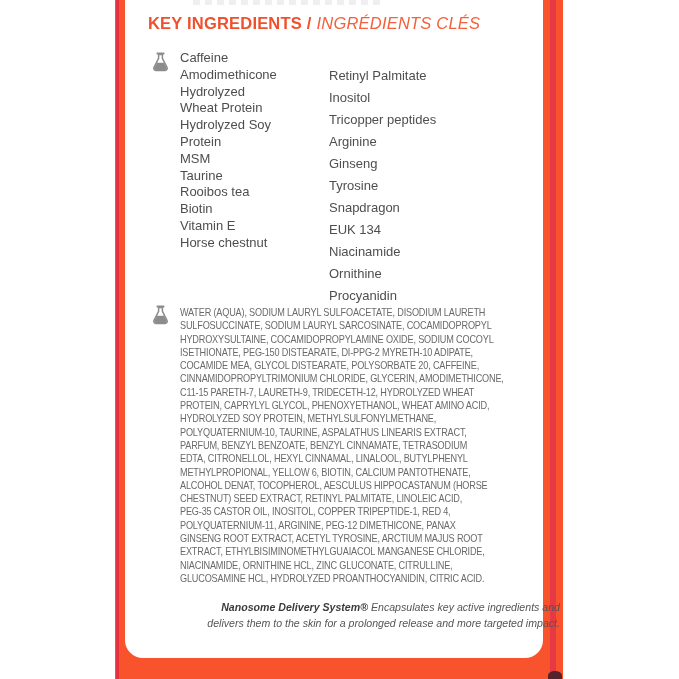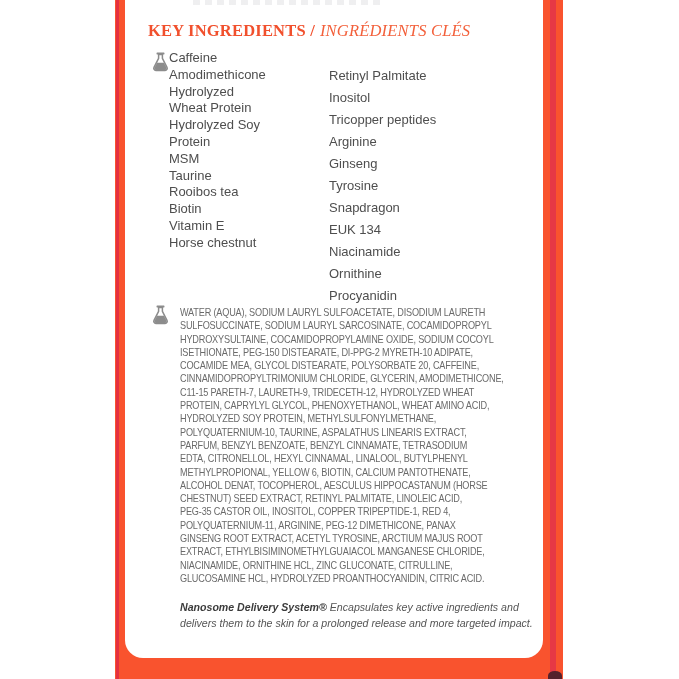--- a/index.html
+++ b/index.html
@@ -19,41 +19,42 @@
   .cropped-remnant{
     position:absolute;left:68px;top:0;width:190px;height:5px;opacity:.14;
     background:repeating-linear-gradient(90deg,#8d8d96 0 7px,transparent 7px 12px);
   }
   .sec-heading{
     position:absolute;left:23px;
     font-size:16.5px;letter-spacing:.2px;white-space:nowrap;
   }
   .sec-heading .en{font-weight:bold;color:#F1502D;}
   .sec-heading .fr{font-style:italic;color:#F3603B;margin-left:5px;}
-  .heading-key{top:21px;font-family:Liberation Serif, serif;}
+  .heading-key{top:14px;}
   .heading-ing{top:271px;}
   .flask{position:absolute;width:19px;height:21px;}
   .flask-1{left:26px;top:52px;}
   .flask-2{left:26px;top:305px;}
   .col{
     position:absolute;top:50px;white-space:pre-line;
     font-size:13px;color:#4E4E4E;
   }
-  .col-left{left:44px;line-height:16.8px;}
+  .col-left{left:55px;line-height:16.8px;}
   .col-right{left:204px;top:49px;line-height:22px;margin-top:16px;}
   .ing-paragraph{
     position:absolute;left:55px;top:306px;width:414px;
     font-size:10.5px;line-height:13.3px;letter-spacing:-0.2px;
     color:#6A6A6A;white-space:pre-line;
     transform:scaleX(.87);transform-origin:left top;
   }
   .note{
     position:absolute;left:55px;top:600px;width:380px;
     font-size:10.6px;line-height:15.5px;font-style:italic;color:#555555;
     white-space:pre-line;
+    text-align:right;
   }
   .note .brand{font-weight:bold;color:#3B3B3B;}
 </style>
 </head>
 <body>
 
 <div class="canvas">
 
   <div class="package-bg"></div>
   <div class="edge-line-left"></div>

